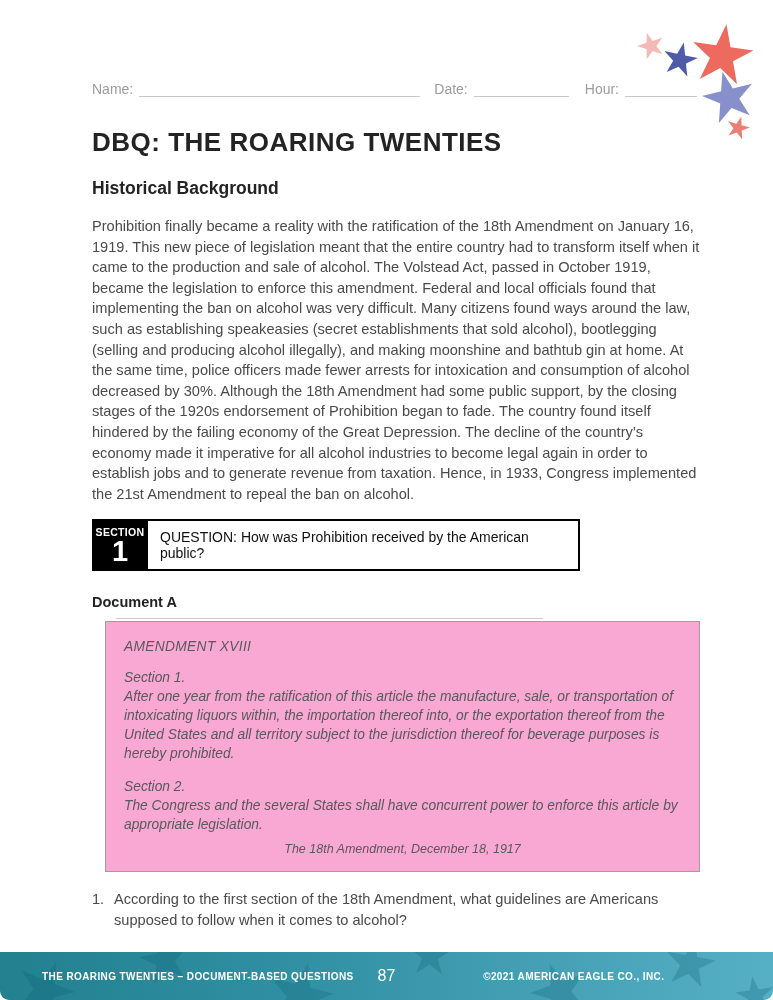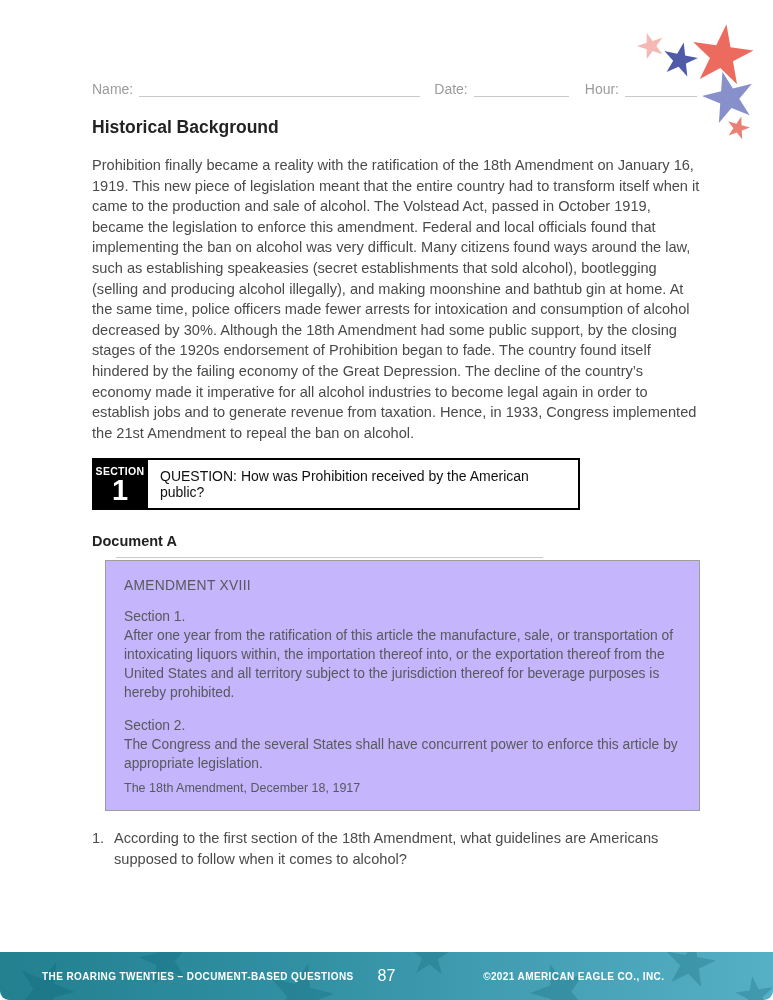--- a/index.html
+++ b/index.html
@@ -73,31 +73,32 @@
     font-size:14.5px;font-weight:700;color:#232323;
   }
   
   .doc-box{
     margin:11px 10px 0 13px;
     width:595px;box-sizing:border-box;
     border:1px solid #9e9e9e;
     padding:13px 18px 12px 18px;
     color:#58595b;font-size:13.8px;line-height:19px;
     position:relative;
-    background:#c4b5fd;
+    background:#f9a8d4;
+    font-style:italic;
   }
   .doc-box::before{ 
     content:"";position:absolute;left:10px;top:-4px;width:72%;
     border-top:1px solid #c9c9c9;
   }
   .doc-box .amendment-title{margin:2px 0 12px 0;letter-spacing:.3px;}
   .doc-box .sec-label{margin:0;}
   .doc-box .sec-body{margin:0 0 14px 0;}
   .doc-box .citation{
-    margin:6px 0 0 0;text-align:left;
+    margin:6px 0 0 0;text-align:center;
     font-size:12.5px;color:#58595b;
   }
   
   .question-item{
     margin:17px 0 0 0;width:608px;
     display:flex;
     font-size:14.6px;line-height:20.6px;color:#4a4a4a;
   }
   .question-item .q-num{flex:0 0 22px;}
   
@@ -135,20 +136,21 @@
 
   <div class="header-row">
     <span class="lbl">Name:</span>
     <span class="fill-line line-name"></span>
     <span class="lbl">Date:</span>
     <span class="fill-line line-date"></span>
     <span class="lbl">Hour:</span>
     <span class="fill-line line-hour"></span>
   </div>
 
+  <h1 class="doc-title">DBQ: THE ROARING TWENTIES</h1>
   <h2 class="doc-subtitle">Historical Background</h2>
 
   <p class="body-text">Prohibition finally became a reality with the ratification of the 18th Amendment on January 16, 1919. This new piece of legislation meant that the entire country had to transform itself when it came to the production and sale of alcohol. The Volstead Act, passed in October 1919, became the legislation to enforce this amendment. Federal and local officials found that implementing the ban on alcohol was very difficult. Many citizens found ways around the law, such as establishing speakeasies (secret establishments that sold alcohol), bootlegging (selling and producing alcohol illegally), and making moonshine and bathtub gin at home. At the same time, police officers made fewer arrests for intoxication and consumption of alcohol decreased by 30%. Although the 18th Amendment had some public support, by the closing stages of the 1920s endorsement of Prohibition began to fade. The country found itself hindered by the failing economy of the Great Depression. The decline of the country’s economy made it imperative for all alcohol industries to become legal again in order to establish jobs and to generate revenue from taxation. Hence, in 1933, Congress implemented the 21st Amendment to repeal the ban on alcohol.</p>
 
   <div class="section-banner">
     <div class="section-badge">
       <span class="s-label">SECTION</span>
       <span class="s-num">1</span>
     </div>
     <div class="section-question">QUESTION: How was Prohibition received by the American public?</div>

